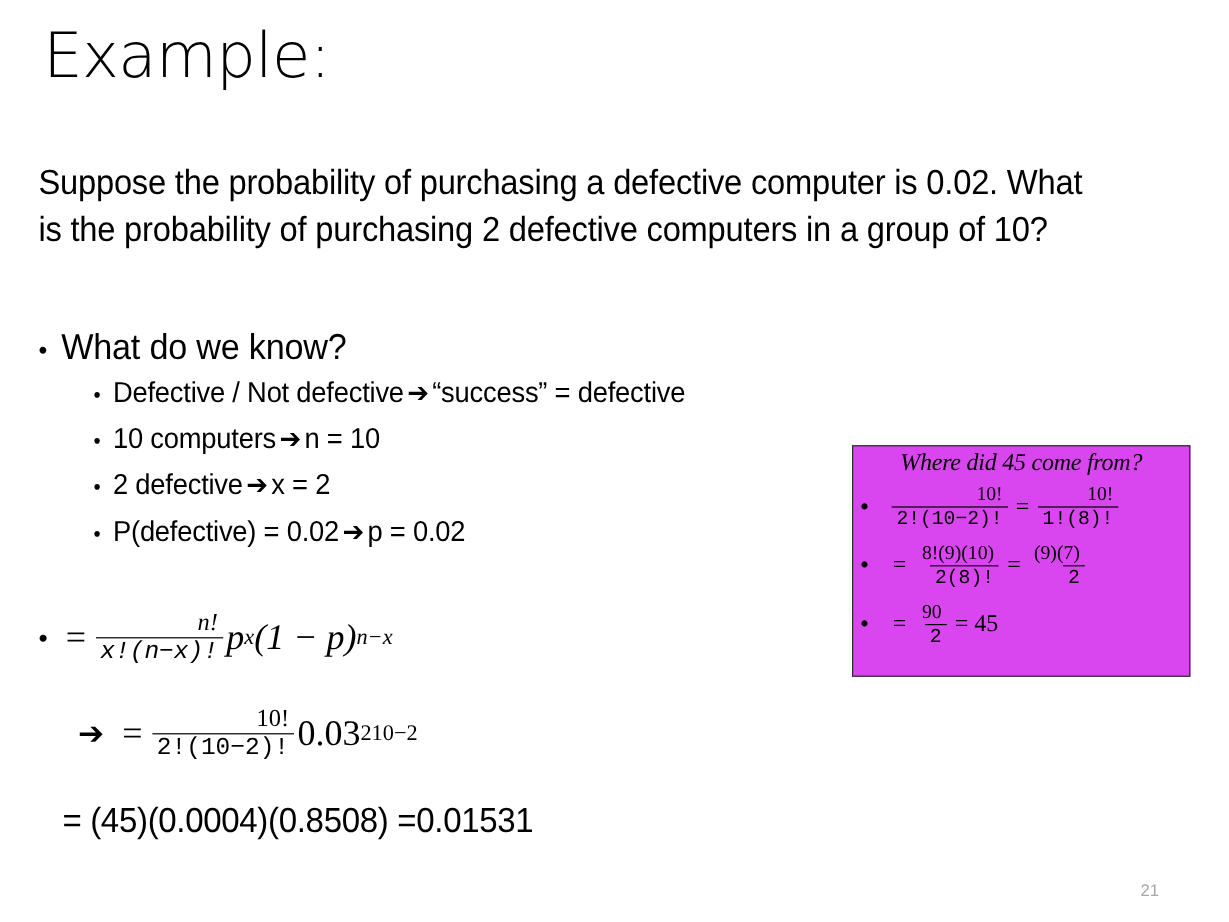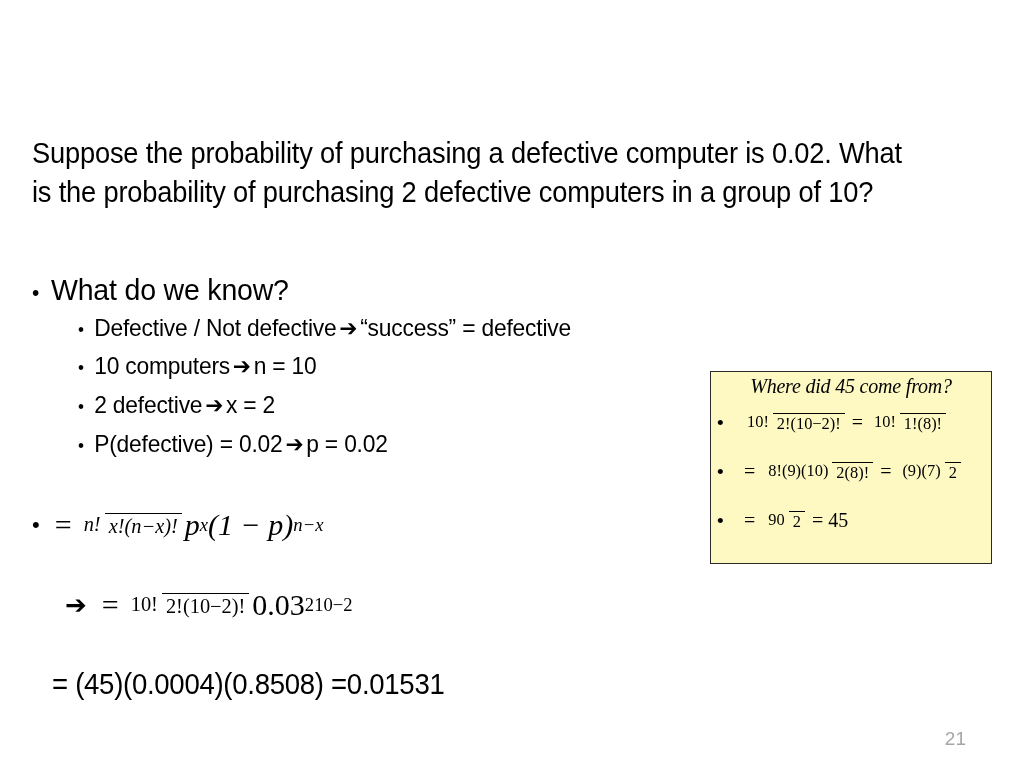--- a/index.html
+++ b/index.html
@@ -127,30 +127,32 @@
   .math-line .arrow {
     font-size: 26px;
     padding-right: 10px;
   }
   .mi { font-style: italic; }
   .mn { font-style: normal; }
   .mo { font-style: normal; padding: 0 5px; }
 
   .frac {
     display: inline-flex;
-    align-items: flex-start;
+    flex-direction: column;
+    align-items: flex-end;
     vertical-align: middle;
     margin: 0 3px;
     font-size: 0.68em;
     line-height: 1.08;
   }
   .frac .num { padding: 0 4px 1px 4px; }
   .frac .den {
     padding: 1px 4px 0 4px;
     border-top: 1.6px solid #000;
+    font-family: Liberation Mono, monospace;
   }
   sup.exp {
     font-size: 0.62em;
     vertical-align: super;
     line-height: 0;
   }
 
   
   #final-answer {
     position: absolute;
@@ -164,21 +166,21 @@
   }
 
   
   .callout {
     position: absolute;
     left: 710px;
     top: 371px;
     width: 282px;
     height: 193px;
     border: 1.6px solid #2b2b2b;
-    background: #fef9c3;
+    background: #d946ef;
     box-sizing: border-box;
     font-family: "Liberation Serif", "DejaVu Serif", serif;
     overflow: hidden;
   }
   .callout-title {
     text-align: center;
     font-style: italic;
     font-size: 20px;
     padding-top: 3px;
     letter-spacing: -0.2px;
@@ -199,29 +201,30 @@
   }
   .callout-row .eqstart { padding: 0 7px 0 3px; }
   .callout .frac { font-size: 0.82em; margin: 0 2px; }
   .callout .frac .den { border-top-width: 1.4px; }
 
   .page-number {
     position: absolute;
     right: 58px;
     bottom: 18px;
     font-family: "Liberation Sans", sans-serif;
-    font-size: 19px;
+    font-size: 14px;
     color: #a6a6a6;
   }
 </style>
 </head>
 <body>
 
 <div class="slide">
 
+  <div class="slide-title">Example:</div>
 
   <div class="intro">Suppose the probability of purchasing a defective computer is 0.02.  What is the probability of purchasing 2 defective computers in a group of 10?</div>
 
   <div class="bullets">
 
     <div class="b1">
       <span class="dot">•</span>
       <span>What do we know?</span>
     </div>
 

